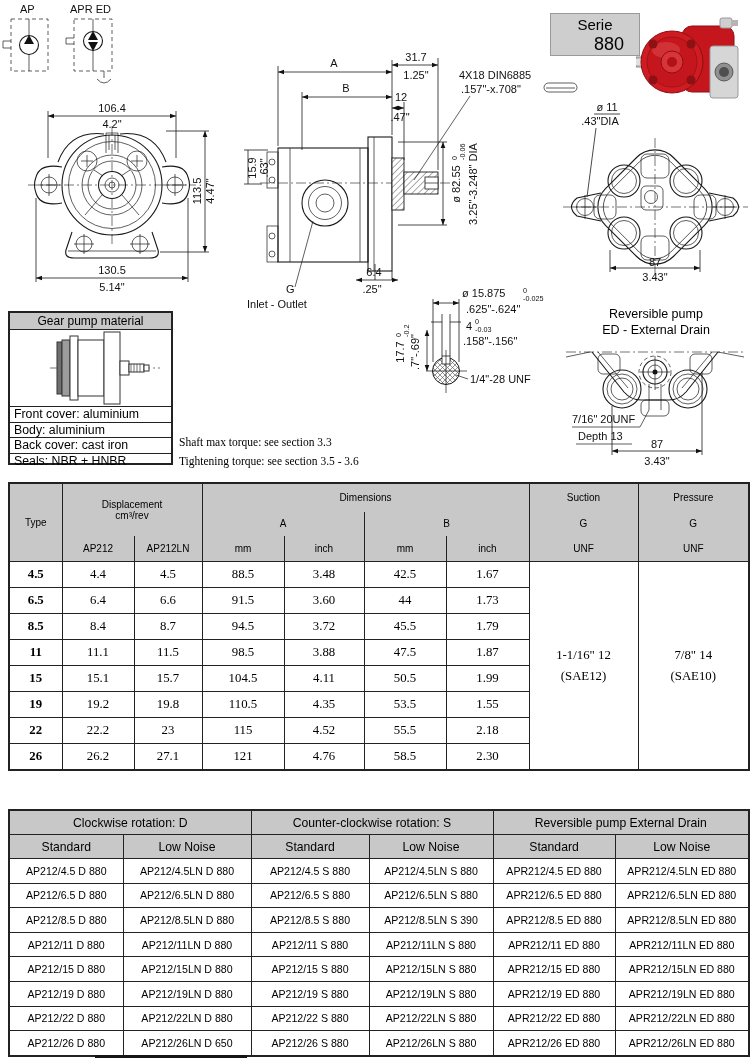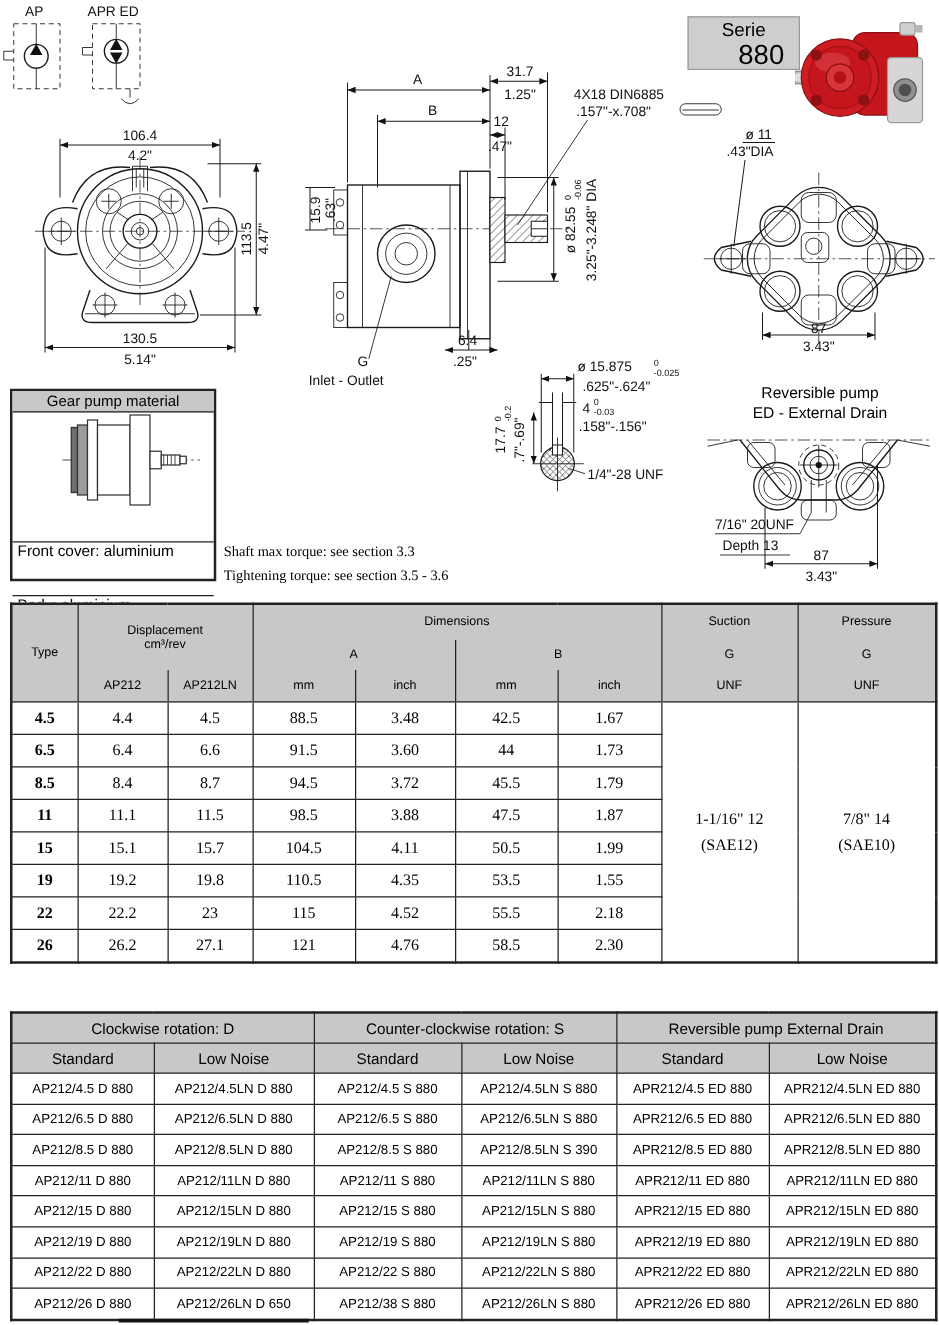--- a/index.html
+++ b/index.html
@@ -14,28 +14,28 @@
   .dim{fill:none;stroke:#1a1a1a;stroke-width:0.8;}
   .cl{fill:none;stroke:#3a3a3a;stroke-width:0.7;stroke-dasharray:10 3 2 3;}
   .dsh{stroke-dasharray:4 3;}
   .dt{font-size:11px;fill:#111;}
   .dts{font-size:7.2px;fill:#111;}
 
   
   .serie-box{left:550px;top:13px;width:88px;height:41px;background:#cecece;border:1px solid #9a9a9a;
              text-align:center;}
   .serie-box .l1{font-size:15px;line-height:18px;padding-top:2px;}
-  .serie-box .l2{font-size:22px;line-height:20px;padding-left:28px;}
+  .serie-box .l2{font-size:18px;line-height:20px;padding-left:28px;}
 
   
   .material-box{left:8px;top:311px;width:165px;height:154px;border:2px solid #222;box-sizing:border-box;background:#fff;}
   .material-box .hdr{height:16px;line-height:16px;background:#c8c8c8;border-bottom:1px solid #222;
                      text-align:center;font-size:12px;}
   .material-box .draw{height:76px;}
-  .material-box .mrow{height:14.5px;line-height:14.5px;border-top:1px solid #222;font-size:12.3px;padding-left:4px;margin-top:27px;}
+  .material-box .mrow{height:14.5px;line-height:14.5px;border-top:1px solid #222;font-size:12.3px;padding-left:4px;}
 
   .notes{left:179px;top:433px;font-size:11.5px;line-height:19px;font-family:Liberation Serif, serif;}
   .rev-label{left:558px;top:306px;width:196px;text-align:center;font-size:12.5px;line-height:16px;}
 
   
   table{border-collapse:collapse;table-layout:fixed;position:absolute;background:#fff;}
   .t1{left:8px;top:482px;width:740px;border:2px solid #222;}
   .t1 th{background:#c8c8c8;font-weight:normal;font-size:10px;
          border-left:1px solid #222;border-right:1px solid #222;border-top:0;border-bottom:0;padding:0;}
   .t1 td{border:1px solid #222;text-align:center;font-size:12.8px;padding:0;height:25px;font-family:Liberation Serif, serif;}
@@ -560,21 +560,21 @@
       <td>AP212/22 D 880</td>
       <td>AP212/22LN D 880</td>
       <td>AP212/22 S 880</td>
       <td>AP212/22LN S 880</td>
       <td>APR212/22 ED 880</td>
       <td>APR212/22LN ED 880</td>
     </tr>
     <tr>
       <td>AP212/26 D 880</td>
       <td>AP212/26LN D 650</td>
-      <td>AP212/38 S 880</td>
+      <td>AP212/26 S 880</td>
       <td>AP212/26LN S 880</td>
       <td>APR212/26 ED 880</td>
       <td>APR212/26LN ED 880</td>
     </tr>
   </tbody>
     </table>
 
   <div class="abs artifact"></div>
 </div>
 

